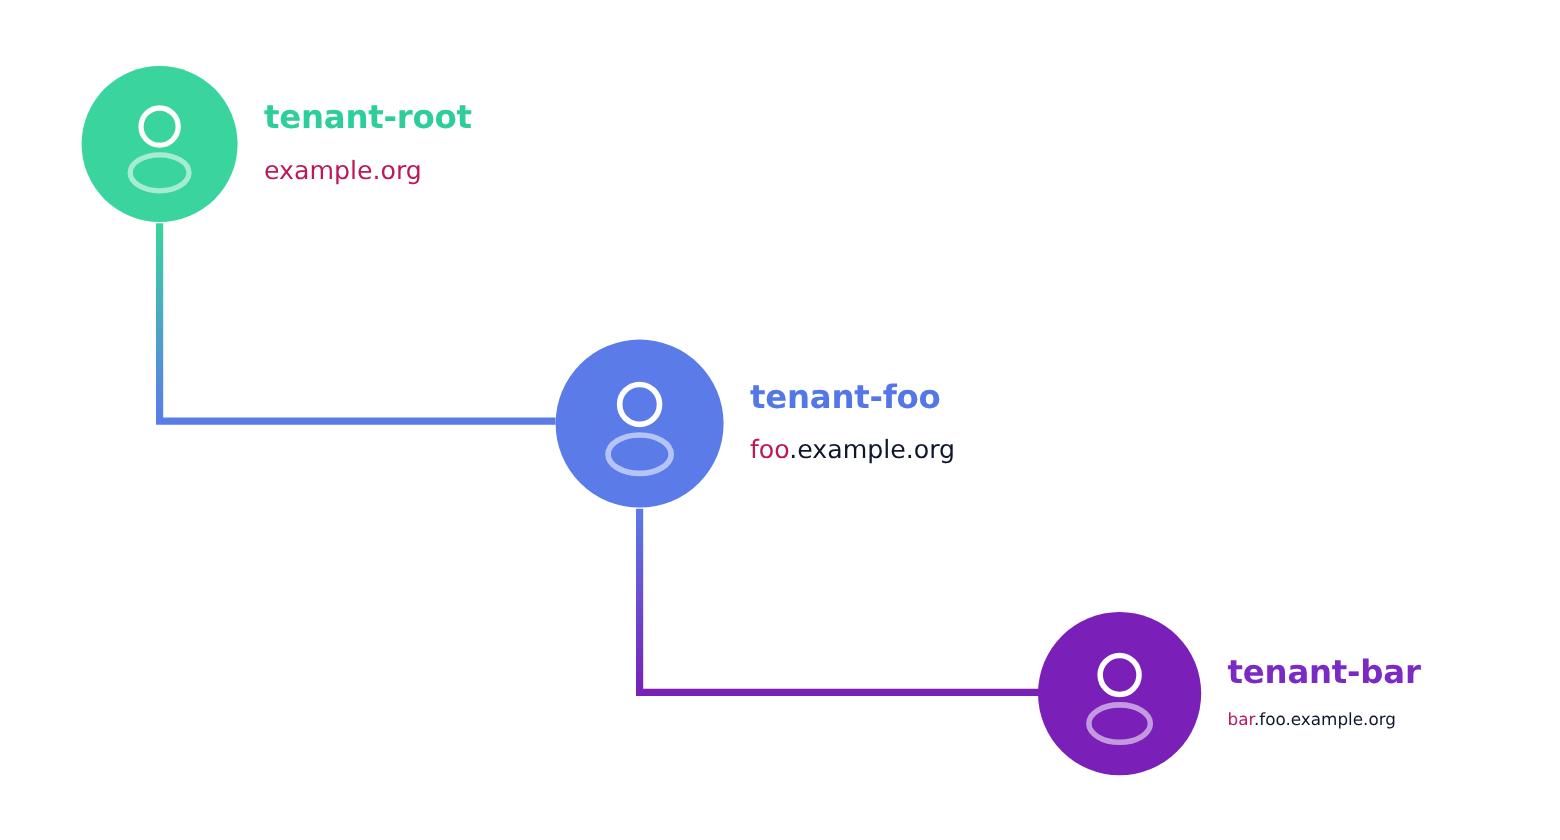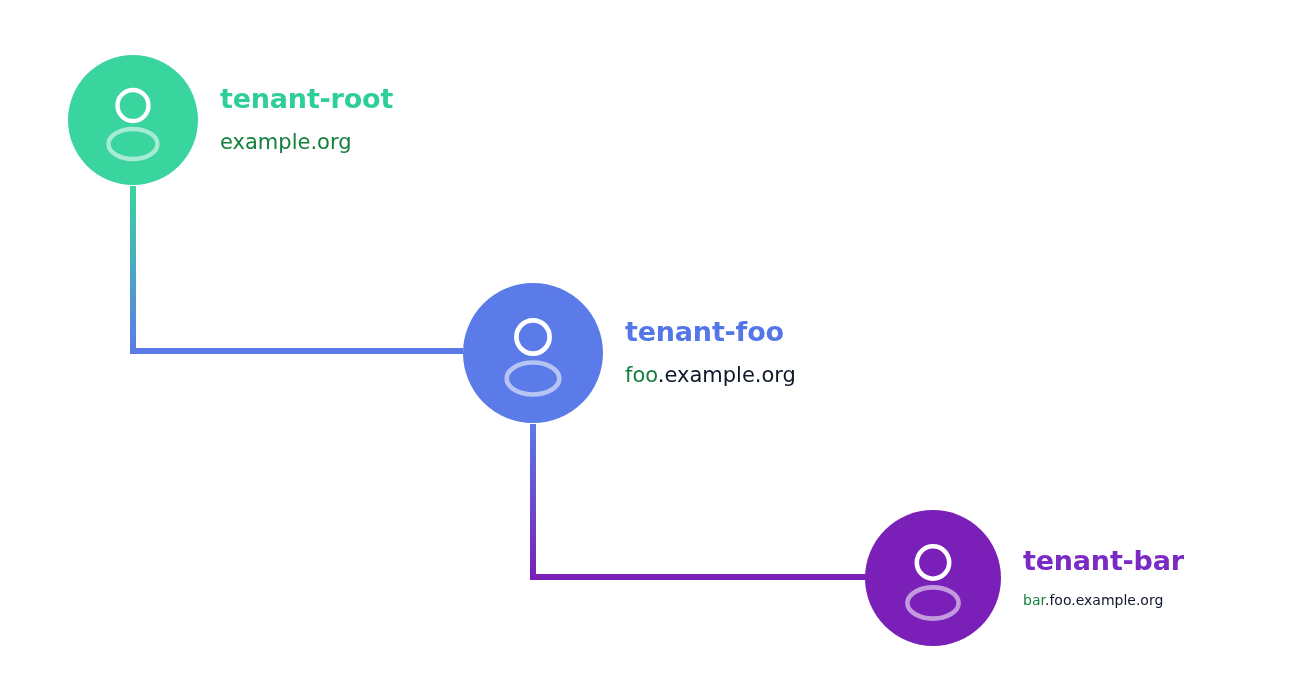--- a/index.html
+++ b/index.html
@@ -53,21 +53,21 @@
     letter-spacing: -0.2px;
     line-height: 1.15;
     white-space: nowrap;
   }
   .node-subtitle {
     line-height: 1.15;
     white-space: nowrap;
     font-weight: normal;
   }
   .sub-host {
-    color: #15803d;
+    color: #be185d;
   }
   .sub-domain {
     color: #0f172a;
   }
 
   
   #node-0 { left: 68px; top: 55px; }
   #node-0 .avatar { width: 130px; height: 130px; background: #3AD49E; }
   #node-0 .node-text { margin-left: 22px; padding-bottom: 2px; }
   #node-0 .node-title { font-size: 27px; color: #2ECE9A; margin-bottom: 16px; }

